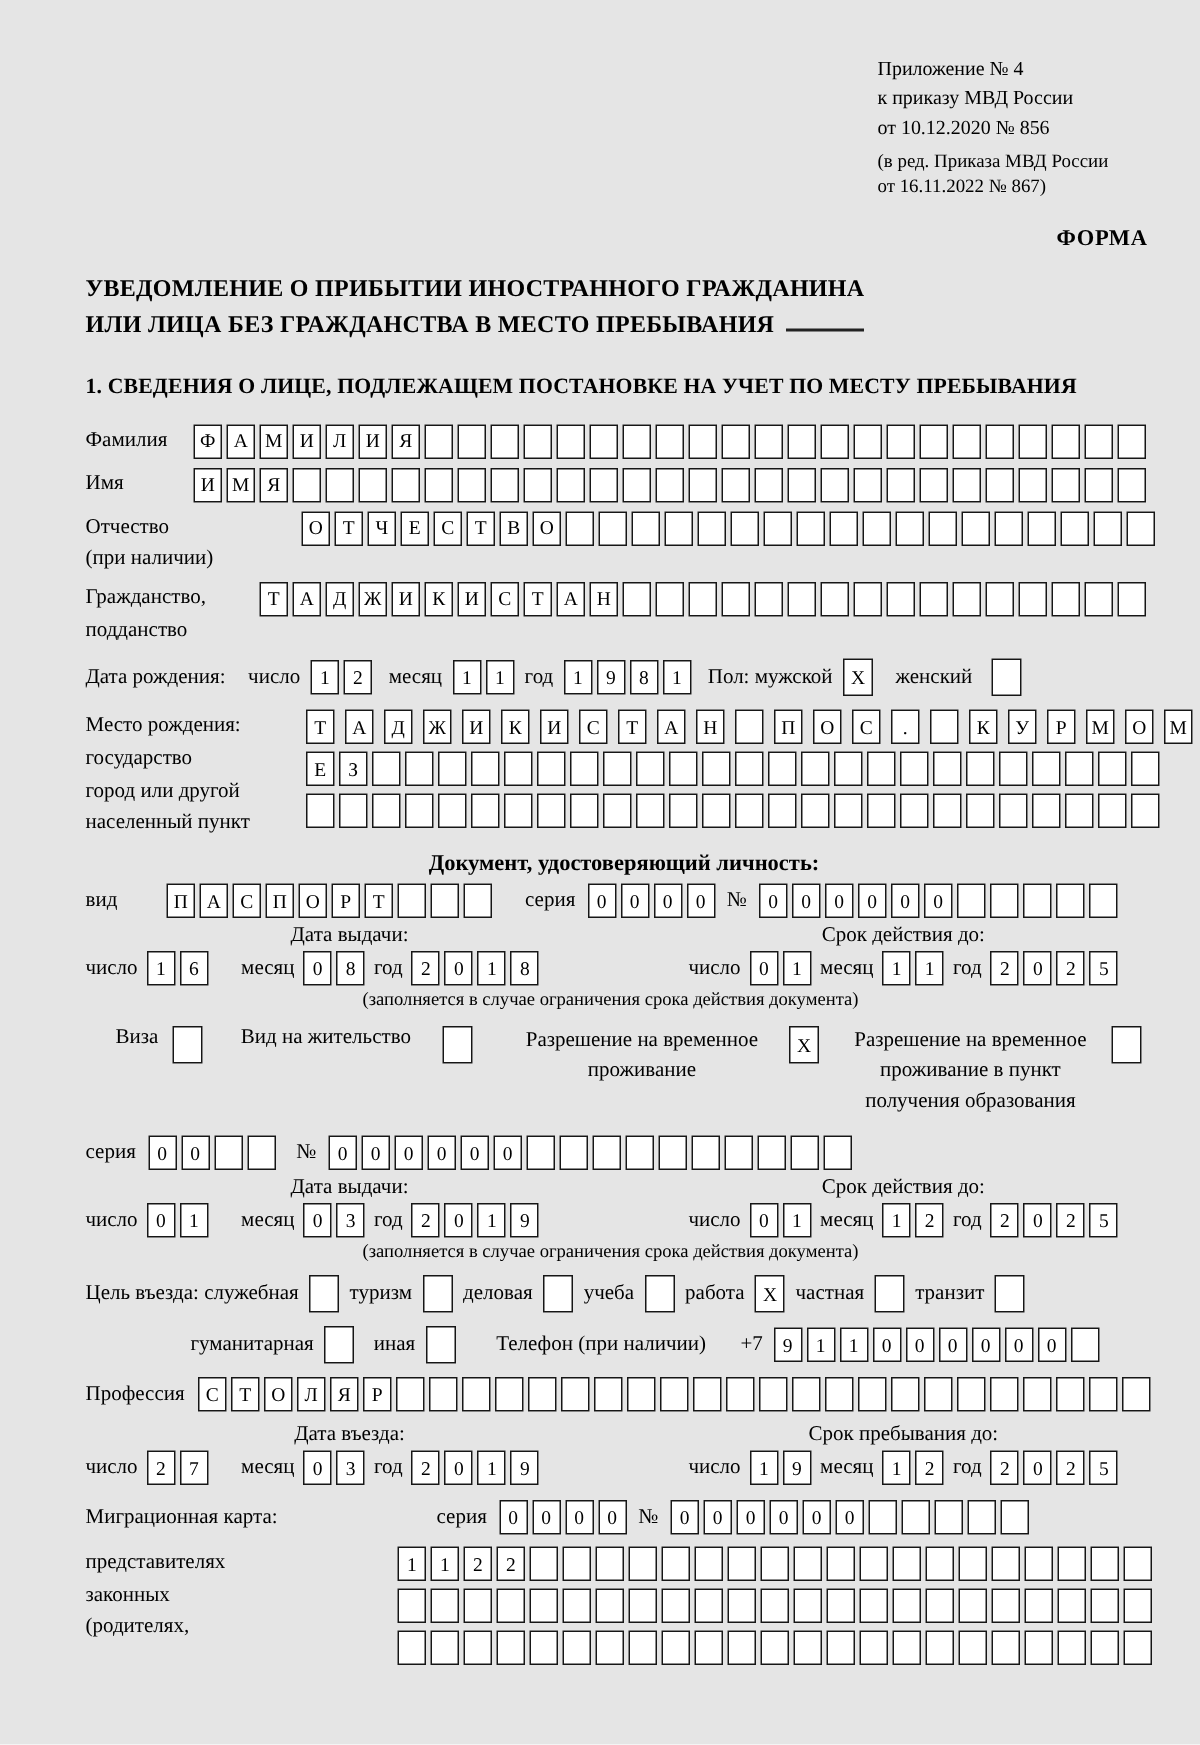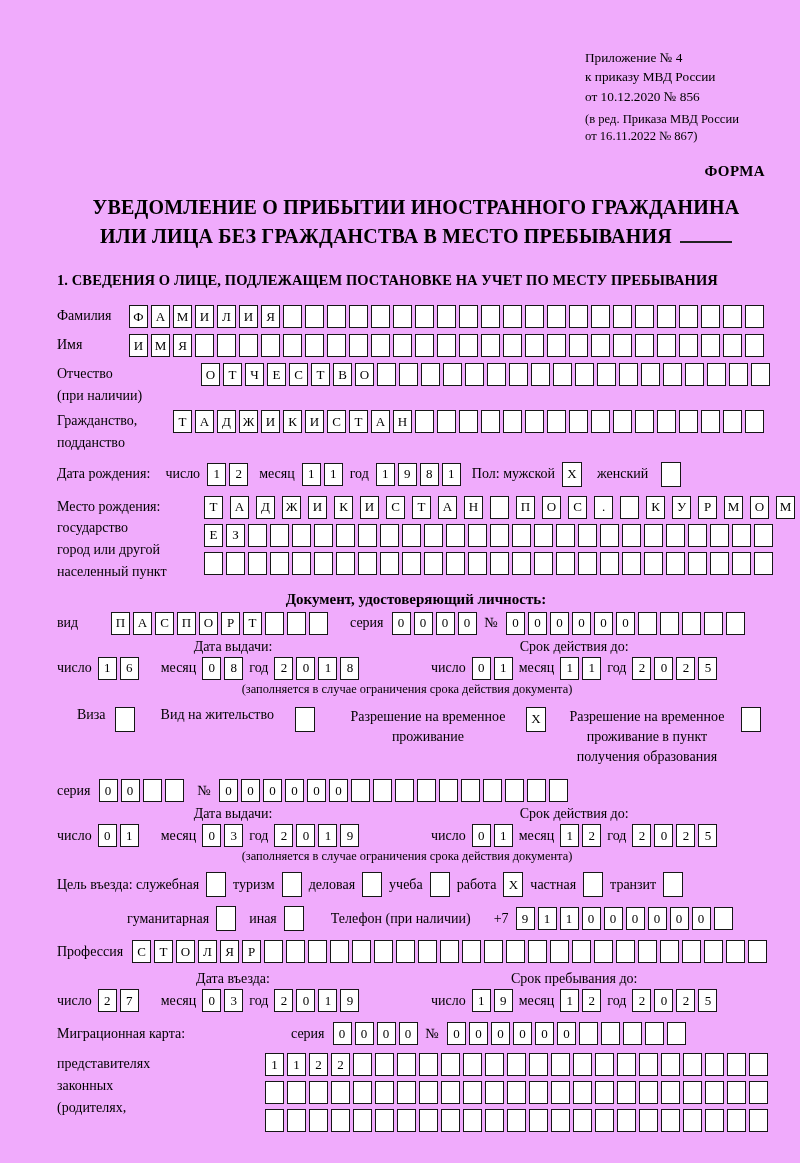--- a/index.html
+++ b/index.html
@@ -1,43 +1,43 @@
 <!DOCTYPE html>
 <html lang="ru"><head>
 <meta charset="utf-8">
 <style>
   html,body { margin:0; padding:0; background:#fff; }
   .page {
-    position:relative; width:800px; height:1163px; margin:0 auto; background:#f0abfc;
-    box-sizing:border-box; padding:48px 25px 0 57px;
+    position:relative; width:800px; height:1163px; margin:0 auto; background:#e5e5e5;
+    box-sizing:border-box; padding:36px 25px 0 57px;
     font-family:"Liberation Serif","DejaVu Serif",serif; color:#000; font-size:14px;
   }
   
   .appendix { margin-left:auto; width:190px; font-size:13.3px; line-height:1.45; }
   .appendix .amend { margin-top:5px; font-size:12.6px; line-height:1.4; }
   .forma { text-align:right; padding-right:10px; font-weight:700; font-size:15px; margin-top:17px; letter-spacing:.4px; }
   
-  .title { margin-top:13px; text-align:center; font-weight:700; font-size:20px; line-height:1.45; letter-spacing:.2px; }
+  .title { margin-top:13px; text-align:left; font-weight:700; font-size:16px; line-height:1.45; letter-spacing:.2px; }
   .title-blank { display:inline-block; width:52px; border-bottom:2px solid #222; height:.95em; margin-left:8px; }
   .sec1 { margin-top:21px; font-weight:700; font-size:14.5px; letter-spacing:.1px; }
   
   .frow { display:flex; align-items:flex-start; margin-top:6px; }
   .flabel { flex:none; line-height:1.55; }
   .sub { line-height:1.55; }
   .cells { display:flex; gap:3px; }
   .cell {
     flex:none; box-sizing:border-box; width:19px; height:23px; border:1.5px solid #161616;
     display:flex; align-items:center; justify-content:center; font-size:13px; background:#fff;
   }
   .cb { width:20px; height:25px; }
   .stack > .cells { margin-bottom:5px; }
   .stack > .cells:last-child { margin-bottom:0; }
   .center-head { text-align:center; font-weight:700; margin-top:8px; font-size:15px; }
   
-  .dates { display:flex; margin-top:4px; }
+  .dates { display:flex; margin-top:4px;gap:28px; }
   .dhalf-l { width:352px; }
   .dhalf-r { margin-left:22px; }
   .dhead { text-align:center; font-size:14px; margin-bottom:2px; }
   .drow { display:flex; align-items:center; gap:6px; }
   .dnote { font-size:12.4px; margin-top:2px; text-align:center; padding-right:18px; }
   .igap { width:10px; flex:none; }
   
   .permits { display:flex; align-items:flex-start; margin-top:10px; }
   .pitem { display:flex; align-items:flex-start; gap:9px;margin-left:20px; }
   .pcenter { text-align:center; line-height:1.45; }

